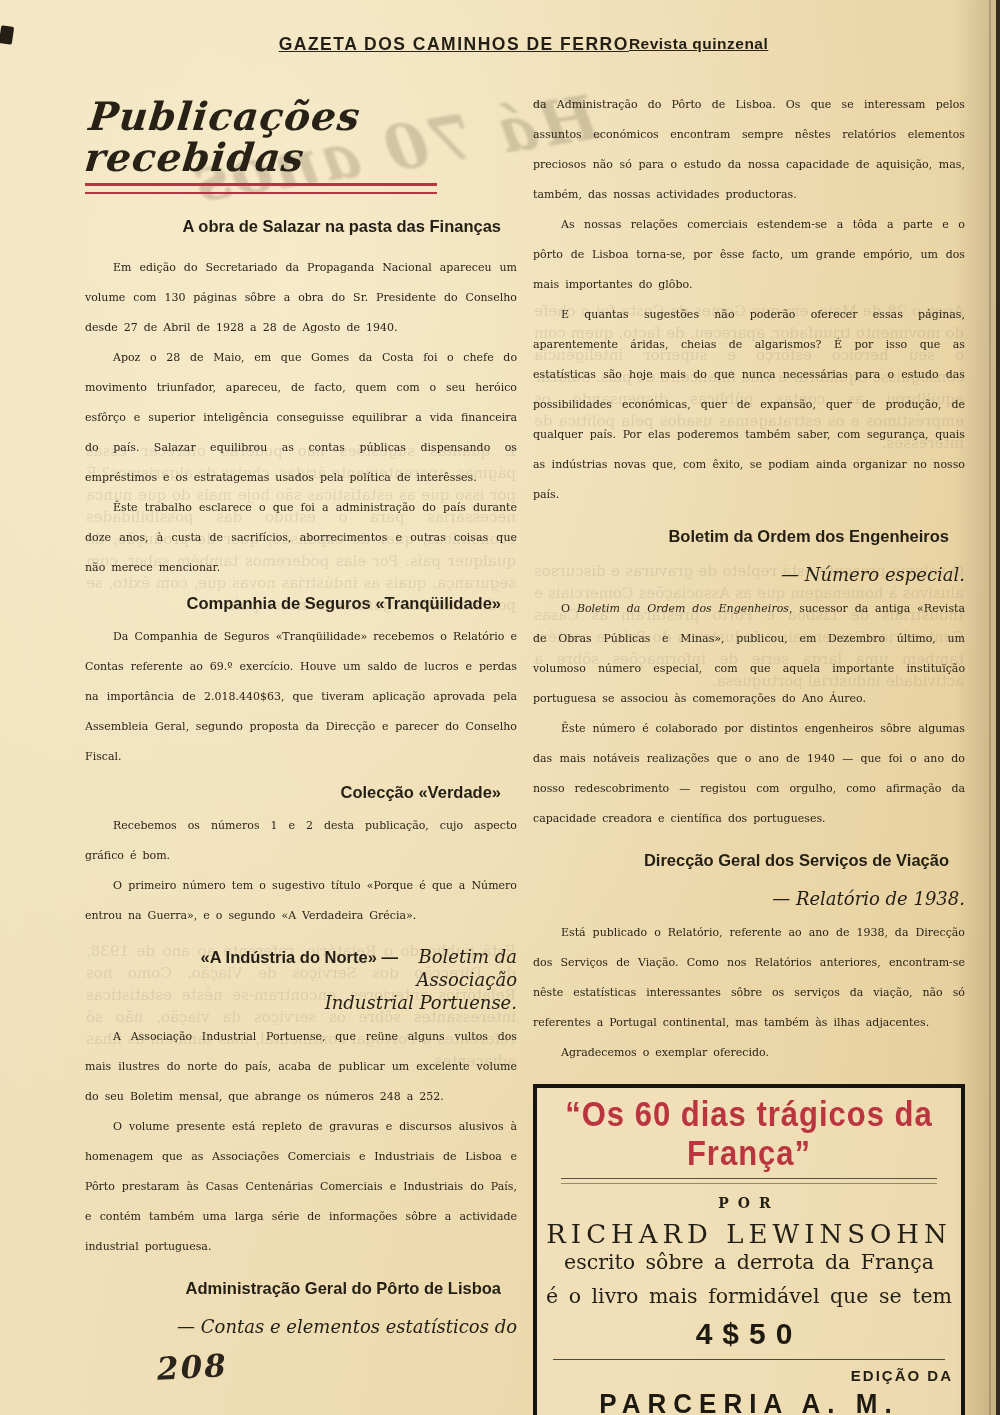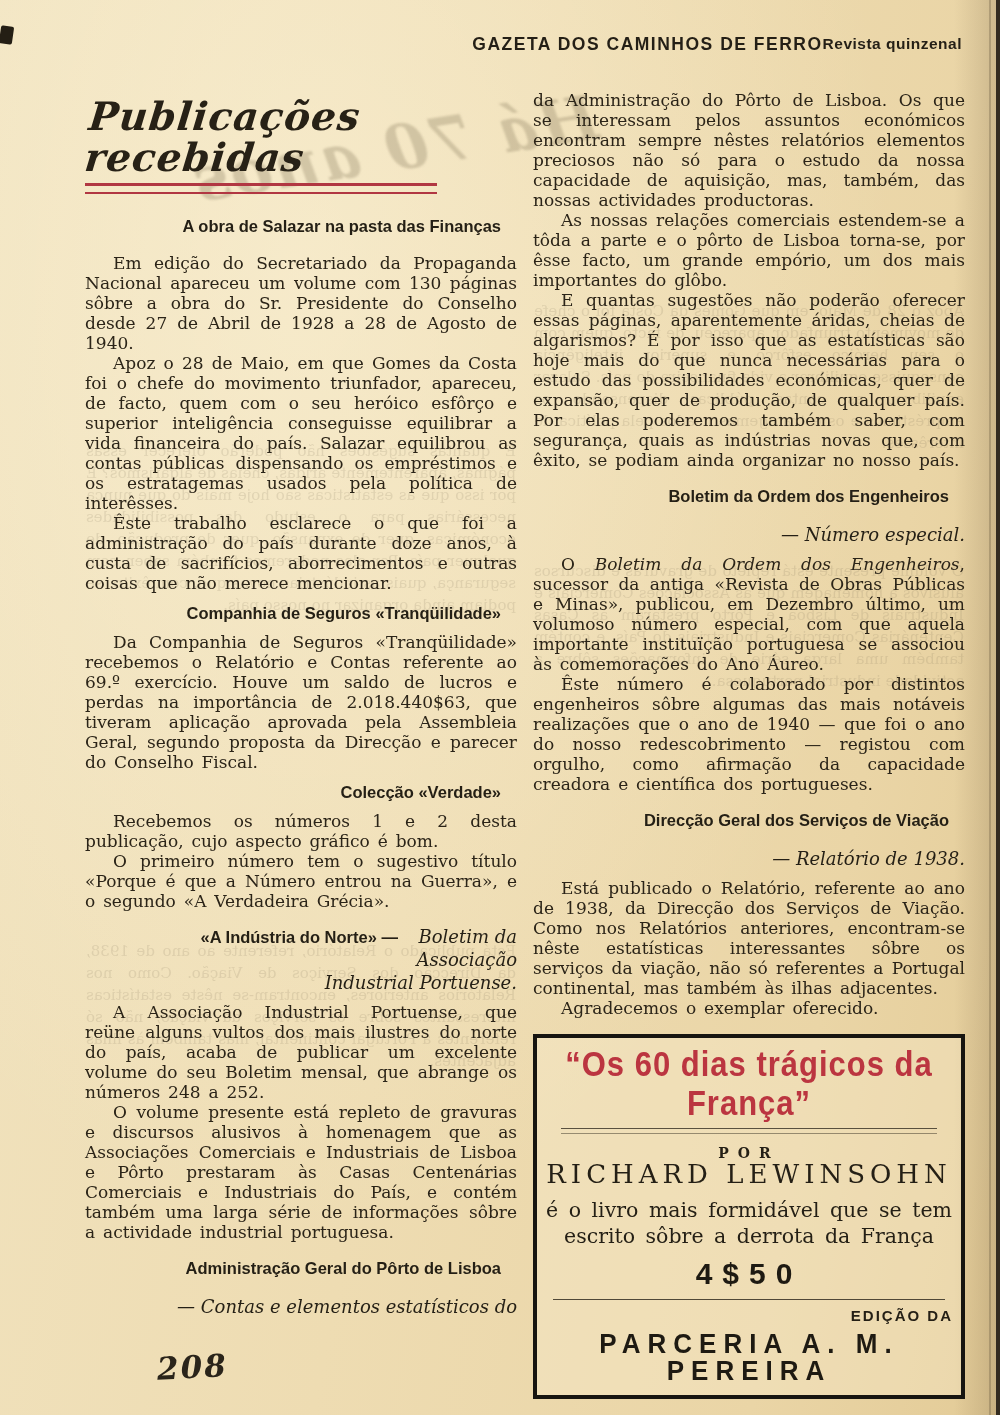--- a/index.html
+++ b/index.html
@@ -19,51 +19,51 @@
         transform:rotate(8deg);border-radius:2px;}
 
   
   .ghost{position:absolute;transform:scaleX(-1);color:rgba(124,110,84,.16);
         filter:blur(.7px);text-align:justify;pointer-events:none;z-index:0;}
   .ghost-script{position:absolute;transform:scaleX(-1) rotate(9deg);
         font:bold italic 62px/1 "DejaVu Serif", serif;color:rgba(130,116,86,.30);
         filter:blur(1.1px);pointer-events:none;z-index:0;letter-spacing:2px;}
 
   .hdr{position:absolute;top:36px;left:85px;right:38px;display:flex;
-       justify-content:flex-end;z-index:2;}
+       justify-content:center;z-index:2;text-decoration:underline;}
   .hdr .l{font:bold 17.5px/1 "Liberation Sans", sans-serif;letter-spacing:1.5px;color:#241f16;}
   .hdr .r{font:bold 15.5px/1 "Liberation Sans", sans-serif;letter-spacing:.5px;color:#241f16;}
 
   .col{position:absolute;width:432px;z-index:1;}
   .col-left{left:85px;top:96px;}
   .col-right{left:533px;top:90px;}
 
   .script-title{font:bold italic 39px/1.05 "DejaVu Serif", serif;
        letter-spacing:1px;color:#272116;transform:skewX(-6deg);margin:0 0 0 2px;}
   .title-rules{width:352px;height:6px;margin:5px 0 0 0;
        border-top:3px solid #b13742;border-bottom:2px solid #b13742;}
 
   .h-sans{font:bold 16.5px/21px "Liberation Sans", sans-serif;color:#241f15;margin:16px;}
   .h-right{text-align:right;}
   .h-center{text-align:right;}
   .h-italic{font:italic 18px/23px "DejaVu Serif", serif;font-weight:500;color:#241f15;margin:0;}
   .mt14{margin-top:14px;} .mt10{margin-top:10px;} .mb8{margin-bottom:8px;} .mb6{margin-bottom:6px;}
 
-  p.body{font-size:17px;line-height:20px;margin:0;text-align:justify;
+  p.body{font-size:11px;line-height:30px;margin:0;text-align:justify;
        text-indent:28px;word-spacing:2.5px;color:#2b2418;}
   .serif-i{font-style:italic;}
 
   .ad-box{margin-top:16px;border:4px solid #171510;padding:10px 8px 12px 8px;
        background:rgba(248,238,210,.35);text-align:center;}
   .ad-title{font:bold 31px/1.1 "Liberation Sans", sans-serif;letter-spacing:1px;
        transform:scaleY(1.15);margin-top:2px;}
   .ad-rule2{width:92%;margin:10px auto 0 auto;height:4px;
        border-top:1px solid rgba(40,34,24,.75);border-bottom:1px solid rgba(40,34,24,.45);}
   .ad-por{font:bold 14px/1 "DejaVu Serif", serif;letter-spacing:9px;margin-top:12px;color:#241f15;}
-  .ad-author{font:26px/1.1 "DejaVu Serif", serif;letter-spacing:5px;color:#241f15;}
+  .ad-author{font:26px/1.1 "DejaVu Serif", serif;letter-spacing:5px;margin-top:10px;color:#241f15;}
   .ad-line{font:20.5px/26px "DejaVu Serif", serif;word-spacing:4px;color:#241f15;}
   .ad-line.first{margin-top:8px;}
   .ad-price{font:bold 30px/1 "Liberation Sans", sans-serif;letter-spacing:10px;margin-top:10px;color:#1e1a12;}
   .ad-rule1{width:96%;margin:10px auto 0 auto;border-top:1.5px solid rgba(40,34,24,.8);}
   .ad-ed{font:bold 15px/1 "Liberation Sans", sans-serif;letter-spacing:2px;
        text-align:right;margin:8px 0 0 4px;color:#241f15;}
   .ad-pub{font:bold 26px/1 "Liberation Sans", sans-serif;letter-spacing:7px;margin-top:8px;
        transform:scaleY(1.05);color:#1e1a12;}
 
   .page-num{position:absolute;left:157px;top:1352px;z-index:1;
@@ -140,22 +140,22 @@
     </div>
 
     <p class="body">Está publicado o Relatório, referente ao ano de 1938, da Direcção dos Serviços de Viação. Como nos Relatórios anteriores, encontram-se nêste estatísticas interessantes sôbre os serviços da viação, não só referentes a Portugal continental, mas também às ilhas adjacentes.</p>
     <p class="body">Agradecemos o exemplar oferecido.</p>
 
     <div class="ad-box">
       <div class="ad-title" style="color: rgb(187, 53, 64);">“Os 60 dias trágicos da França”</div>
       <div class="ad-rule2"></div>
       <div class="ad-por">POR</div>
       <div class="ad-author">RICHARD LEWINSOHN</div>
+      <div class="ad-line">escrito sôbre a derrota da França</div>
       <div class="ad-line first">é o livro mais formidável que se tem</div>
-      <div class="ad-line">escrito sôbre a derrota da França</div>
       <div class="ad-price">4$50</div>
       <div class="ad-rule1"></div>
       <div class="ad-ed">EDIÇÃO DA</div>
       <div class="ad-pub">PARCERIA A. M. PEREIRA</div>
     </div>
   </div>
 
   <div class="page-num">208</div>
 
   <div class="corner-mark"></div>

